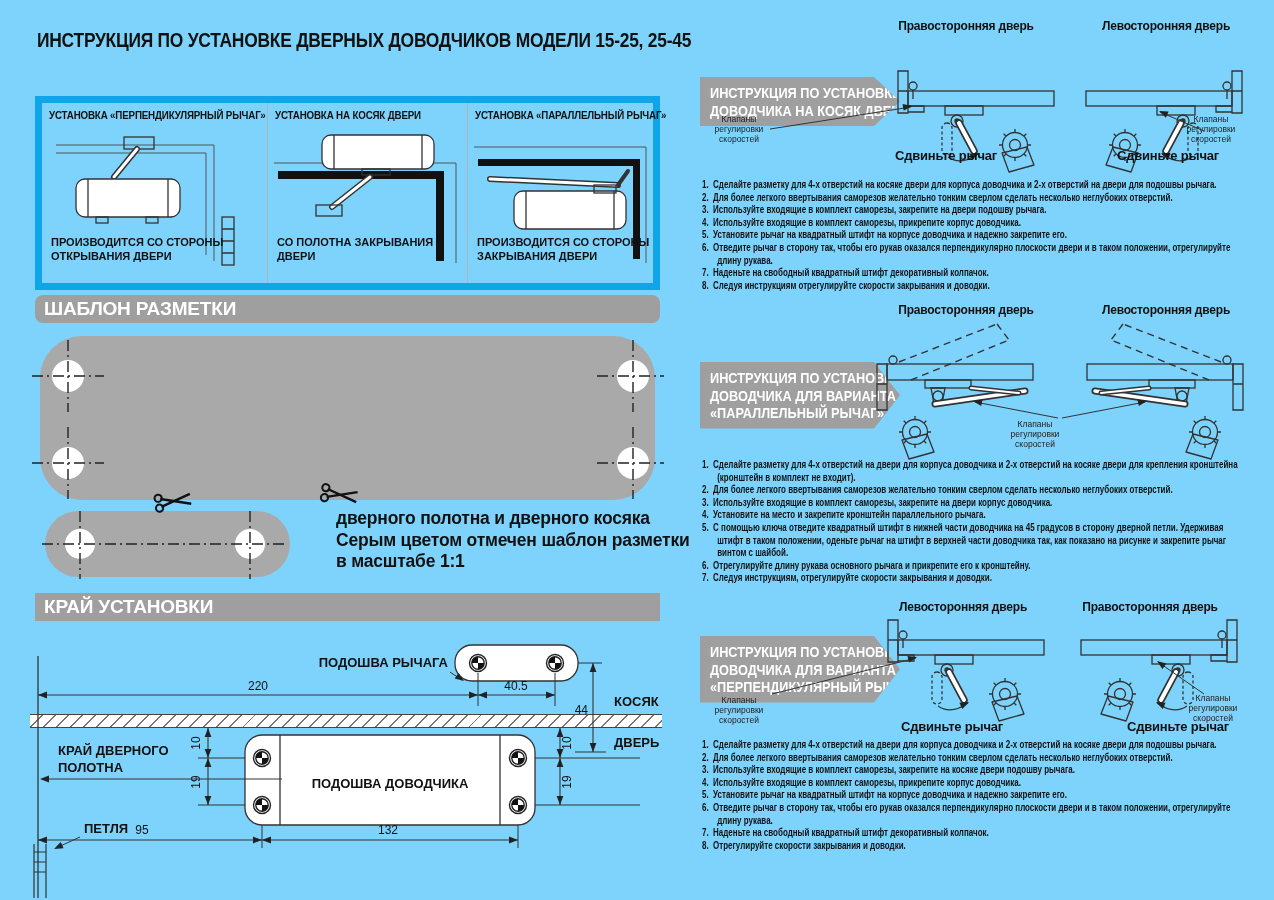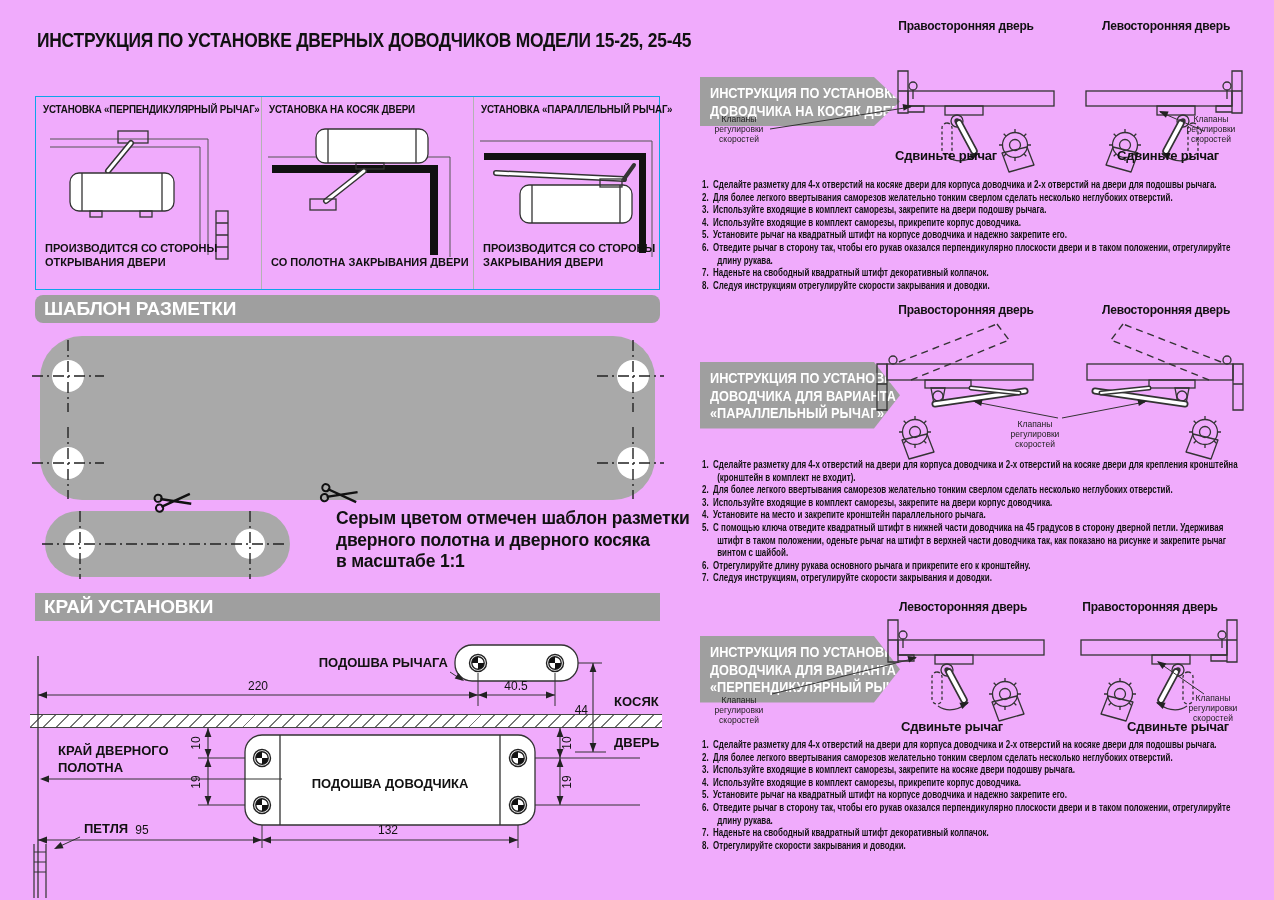--- a/index.html
+++ b/index.html
@@ -1,28 +1,28 @@
 <!DOCTYPE html>
 <html><head>
 <meta charset="utf-8">
 <style>
   html,body{margin:0;padding:0;background:#fff;}
-  #page{position:relative;width:1274px;height:900px;background:#f0abfc;overflow:hidden;
+  #page{position:relative;width:1274px;height:900px;background:#7dd3fc;overflow:hidden;
         font-family:"Liberation Sans",sans-serif;color:#111;}
   .abs{position:absolute;}
   .cx{transform:scaleX(0.85);transform-origin:0 0;display:block;}
   
   .lbanner{position:absolute;left:35px;width:625px;height:28px;background:#9f9f9f;
            color:#fff;font-weight:bold;font-size:19px;box-sizing:border-box;padding:3px 0 0 9px;
            letter-spacing:-0.2px;}
   #page-title{left:37px;top:28px;font-size:20.5px;font-weight:bold;letter-spacing:-0.3px;white-space:nowrap;}
   #page-title .cx{width:745px;}
   
   #variants-table{left:35px;top:96px;width:625px;height:194px;display:flex;
-                  border:1px solid #0ea5e9;box-sizing:border-box;}
+                  border:7px solid #0ea5e9;box-sizing:border-box;}
   .vbox{position:relative;border-right:1px solid #b3b3b3;box-sizing:border-box;}
   .vbox:last-child{border-right:none;}
   .vbox-title{font-size:11.5px;font-weight:bold;padding:6px 0 0 7px;white-space:nowrap;letter-spacing:-0.2px;}
   .vbox-title .cx{width:118%;}
   .vbox-caption{position:absolute;left:9px;bottom:20px;font-size:11px;font-weight:bold;line-height:14px;}
   .vbox svg{position:absolute;left:2px;top:26px;}
   
   #template-note{left:336px;top:508px;font-size:17.5px;font-weight:bold;line-height:21.5px;letter-spacing:-0.2px;}
   
   #hatch-band{left:30px;top:714px;width:632px;height:14px;box-sizing:border-box;
@@ -209,22 +209,22 @@
       <circle cx="218" cy="217" r="15"></circle>
     </g>
     <g stroke="#222" stroke-width="1.4" stroke-dasharray="11 4 2 4" fill="none">
       <path d="M10,217 H256 M48,184 V252 M218,184 V252"></path>
     </g>
     <use href="#scis" transform="translate(296,160) rotate(8)"></use>
     <use href="#scis" transform="translate(128,170) rotate(-8)"></use>
   </svg>
 
   <div id="template-note" class="abs">
+    <div>дверного полотна и дверного косяка</div>
     <div>Серым цветом отмечен шаблон разметки</div>
-    <div>дверного полотна и дверного косяка</div>
     <div>в масштабе 1:1</div>
   </div>
 
   <div class="lbanner" style="top:593px;">
     <span>КРАЙ УСТАНОВКИ</span>
   </div>
 
   <div id="hatch-band" class="abs"></div>
 
   <svg class="abs" style="left:30px;top:626px;" width="640" height="274" viewBox="0 0 640 274">

